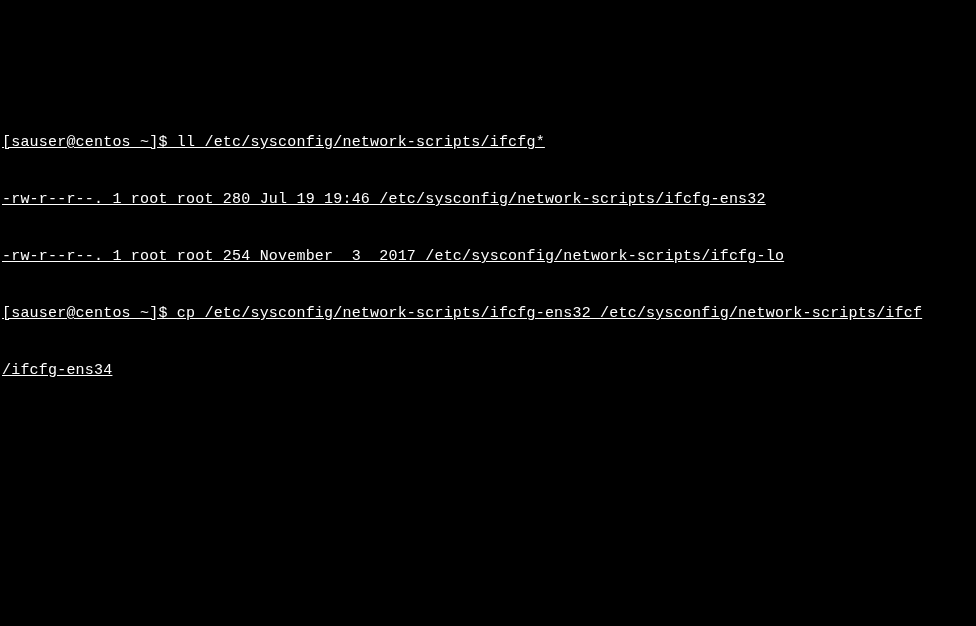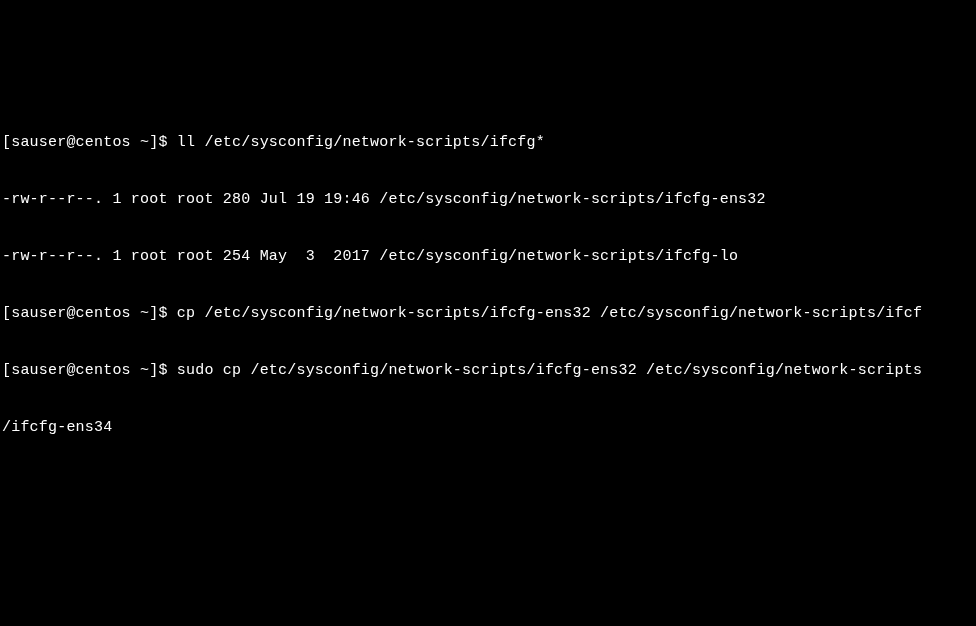--- a/index.html
+++ b/index.html
@@ -16,33 +16,32 @@
     white-space: pre;
     letter-spacing: 0.2px;
   }
   .terminal {
     padding: 0 2px;
     position: relative;
     width: 976px;
     height: 626px;
     box-sizing: border-box;
   }
-  .line { display: block; }
+  .line { display: block; text-decoration: underline; }
 </style>
 </head>
 <body>
 
 
 
 <div class="terminal">
   <span class="line">[sauser@centos ~]$ ll /etc/sysconfig/network-scripts/ifcfg*</span>
   <span class="line">-rw-r--r--. 1 root root 280 Jul 19 19:46 /etc/sysconfig/network-scripts/ifcfg-ens32</span>
-  <span class="line">-rw-r--r--. 1 root root 254 May  3  2017 /etc/sysconfig/network-scripts/ifcfg-lo</span>
+  <span class="line">-rw-r--r--. 1 root root 254 November  3  2017 /etc/sysconfig/network-scripts/ifcfg-lo</span>
   <span class="line">[sauser@centos ~]$ cp /etc/sysconfig/network-scripts/ifcfg-ens32 /etc/sysconfig/network-scripts/ifcf</span>
-  <span class="line">[sauser@centos ~]$ sudo cp /etc/sysconfig/network-scripts/ifcfg-ens32 /etc/sysconfig/network-scripts</span>
   <span class="line">/ifcfg-ens34</span>
   
   
   
   
   
   
   
   
   

